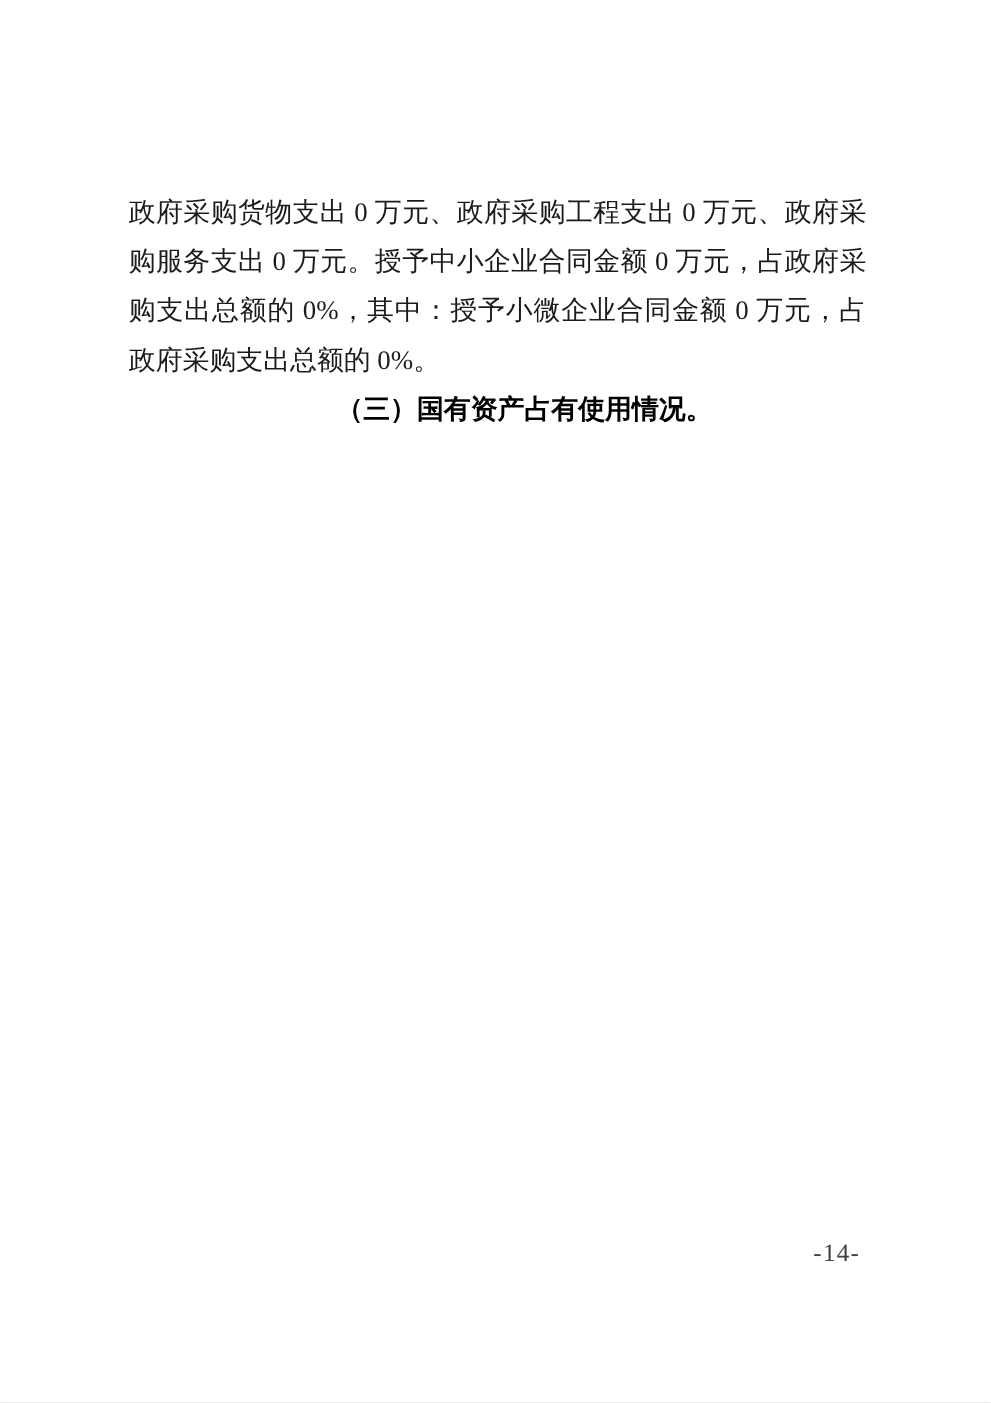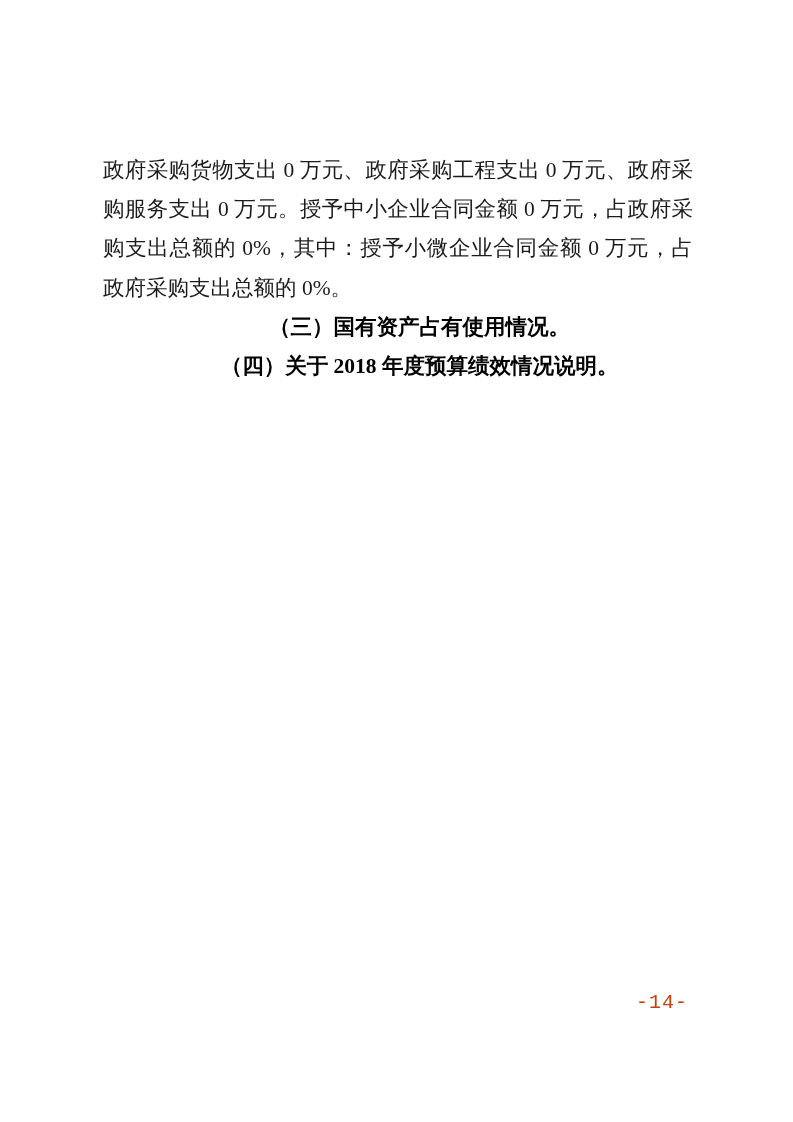--- a/index.html
+++ b/index.html
@@ -39,35 +39,34 @@
     font-weight: bold;
     color: #000000;
     text-align: center;
   }
   .footer-page-number {
     position: absolute;
     top: 991px;
     right: 105px;
     font-size: 20px;
     line-height: 24px;
-    color: #c2410c;
+    color: #404040;
     letter-spacing: 1px;
-    font-family: Liberation Mono, monospace;
+    font-family: Liberation Serif, serif;
   }
 </style>
 </head>
 <body>
 
 <div class="page">
 
   <div class="content">
     <p class="body">政府采购货物支出 0 万元、政府采购工程支出 0 万元、政府采购服务支出 0 万元。授予中小企业合同金额 0 万元，占政府采购支出总额的 0%，其中：授予小微企业合同金额 0 万元，占政府采购支出总额的 0%。</p>
 
     <p class="heading indent">（三）国有资产占有使用情况。</p>
 
 
-    <p class="heading indent">（四）关于 2018 年度预算绩效情况说明。</p>
 
   </div>
 
   <div class="footer-page-number">-14-</div>
 
 </div>
 
 </body></html>

